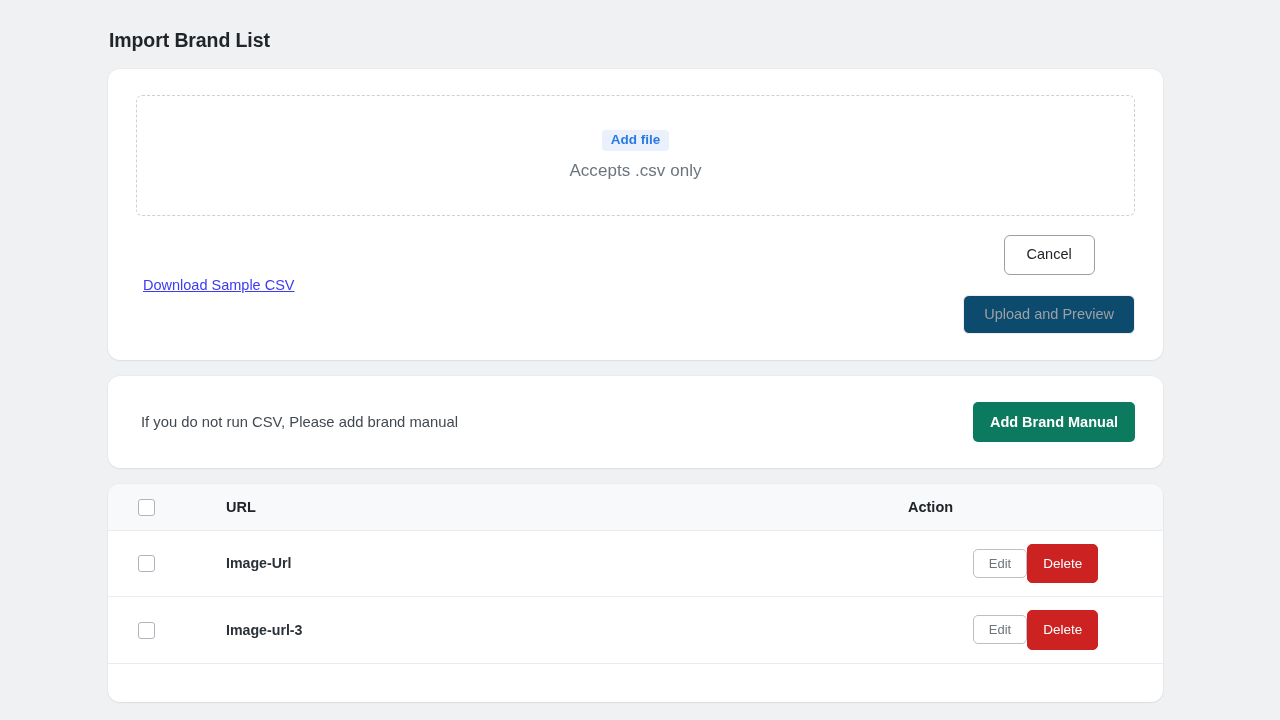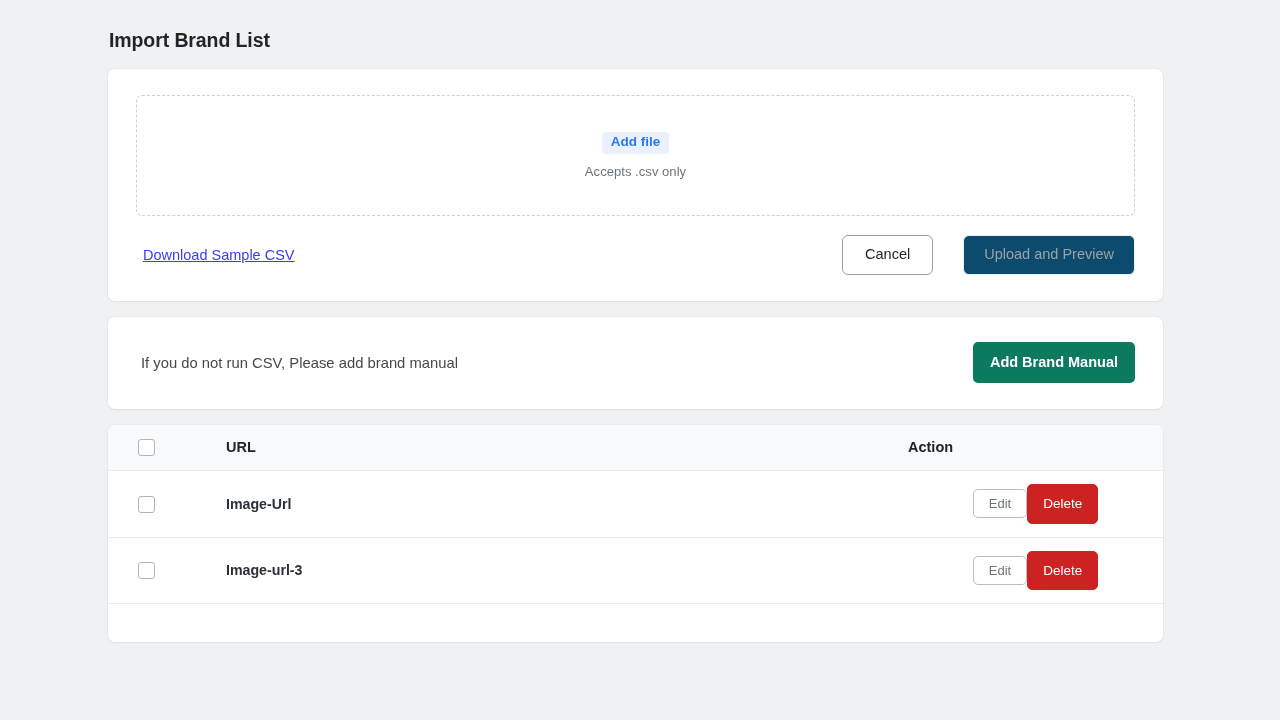--- a/index.html
+++ b/index.html
@@ -37,21 +37,21 @@
     font-weight: bold;
     color: #212529;
     margin: 0;
     padding: 29px 0 0 1px;
     letter-spacing: -0.1px;
   }
 
   
   .card {
     background: #ffffff;
-    border-radius: 7px;
+    border-radius: 12px;
     box-shadow: 0 1px 2px rgba(0,0,0,0.06), 0 0 0 1px rgba(0,0,0,0.025);
   }
 
   
   .card-upload {
     margin-top: 17px;
     padding: 26px 28px 26px;
   }
 
   .dropzone {
@@ -73,21 +73,21 @@
     background: #eaf1fd;
     border-radius: 4px;
     padding: 2px 9px 3px;
     text-decoration: none;
     cursor: pointer;
     line-height: 1.2;
   }
 
   .dropzone-hint {
     margin-top: 10px;
-    font-size: 13px;
+    font-size: 17px;
     color: #6c757d;
     letter-spacing: 0.05px;
   }
 
   .upload-actions {
     display: flex;
     align-items: center;
     justify-content: space-between;
     margin-top: 19px;
   }
@@ -96,21 +96,22 @@
     font-size: 14.5px;
     color: #3b3bf2;
     text-decoration: underline;
     cursor: pointer;
     margin-left: 7px;
   }
 
   .btn-group {
     display: flex;
     align-items: center;
-    gap: 30px;
+    gap: 20px;
+    flex-direction: column;
   }
 
   .btn {
     font-family: "Liberation Sans", sans-serif;
     font-size: 14.5px;
     border-radius: 6px;
     cursor: pointer;
     line-height: 1;
     white-space: nowrap;
   }

